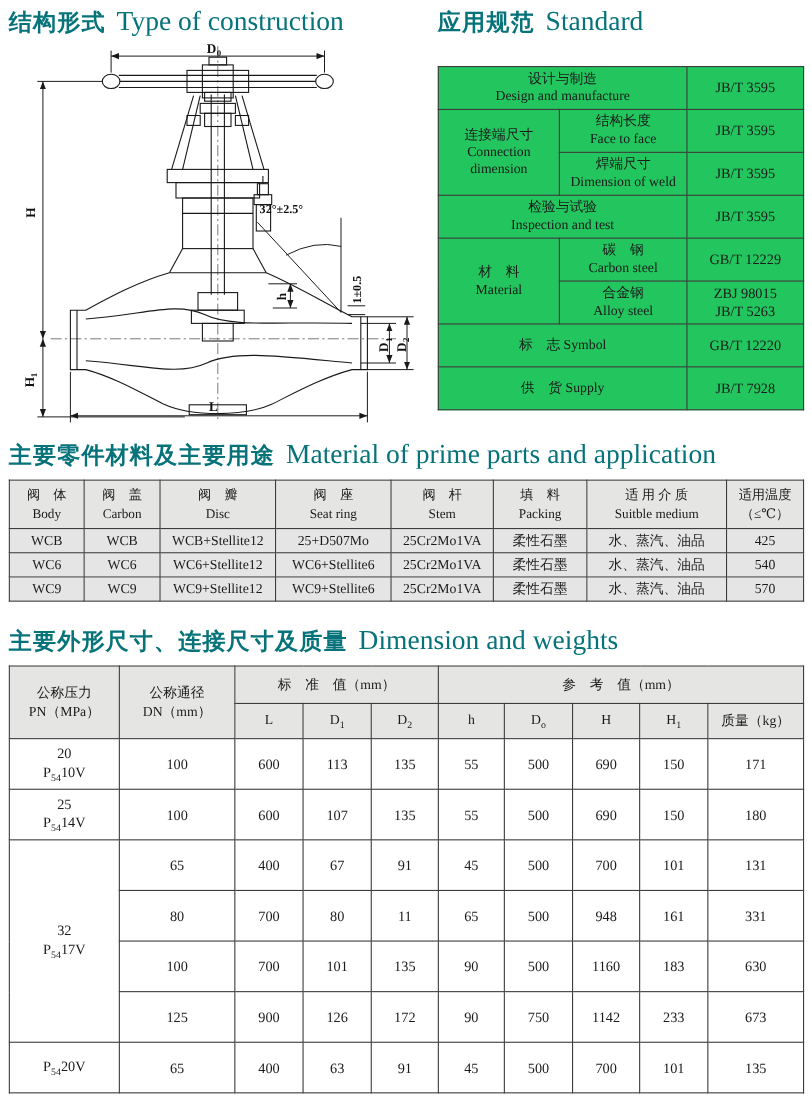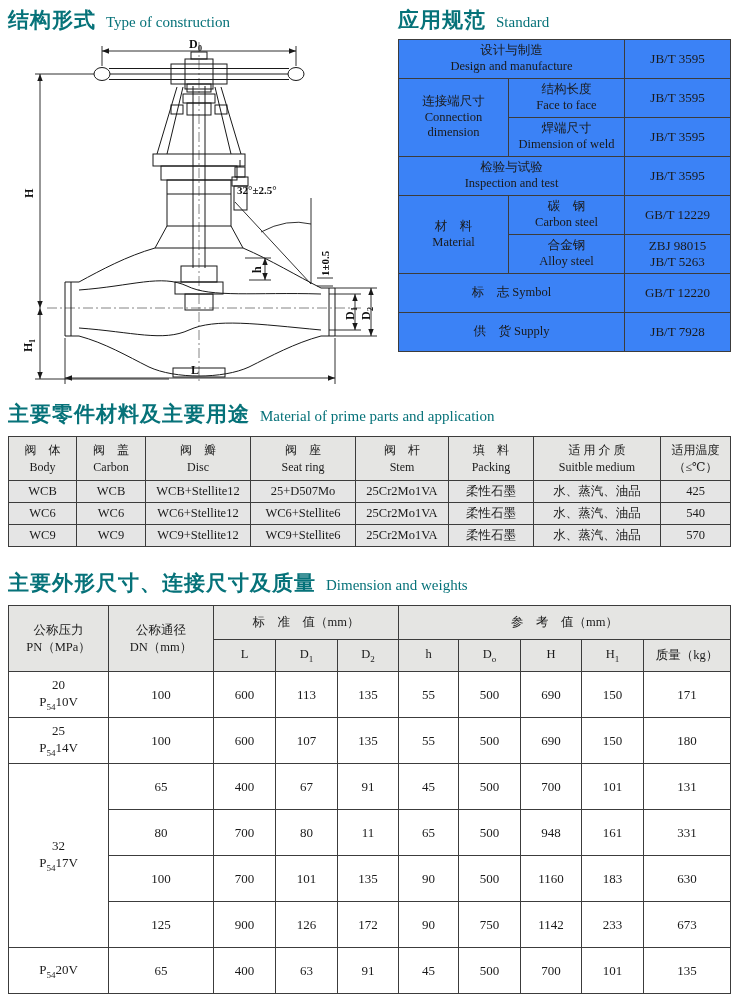--- a/index.html
+++ b/index.html
@@ -4,31 +4,31 @@
 <style>
   html,body{margin:0;padding:0;}
   body{
     width:738px;height:1005px;overflow:hidden;background:#ffffff;
     font-family:"Liberation Serif","DejaVu Serif",serif;color:#1a1a1a;
   }
   .page{box-sizing:border-box;width:738px;height:1005px;padding:6px 8px 0 8px;}
   
   .sec-title{display:flex;align-items:baseline;gap:10px;margin:0;height:30px;color:#067279;}
   .sec-title .zh{font-family:"DejaVu Sans","Liberation Sans",sans-serif;font-weight:bold;font-size:21px;letter-spacing:1px;}
-  .sec-title .en{font-size:15px;font-weight:normal;}
+  .sec-title .en{font-size:25px;font-weight:normal;}
   
   .top-row{display:flex;height:382px;}
-  .left-col{width:390px;text-align:center;}
+  .left-col{width:390px;}
   .right-col{width:332px;padding-left:12px;}
   .drawing-wrap{margin-top:0;}
   
   table{border-collapse:collapse;table-layout:fixed;}
   td,th{border:1px solid #3c3c3c;text-align:center;vertical-align:middle;padding:1px 2px;box-sizing:border-box;overflow:hidden;}
   
-  .std-table{width:332px;margin-top:3px;background:#3b82f6;font-size:12.5px;line-height:1.25;}
+  .std-table{width:332px;margin-top:24px;background:#22c55e;font-size:12.5px;line-height:1.25;}
   .std-table td{height:39px;}
   .std-table .v{font-size:13px;}
   
   .mat-table{width:722px;margin-top:6px;font-size:12.5px;}
   .mat-table th{background:#e5e5e3;font-weight:normal;height:44px;line-height:1.35;font-size:12px;}
   .mat-table td{height:22px;background:#e5e5e5;font-size:12.5px;}
   
   .dim-table{width:722px;margin-top:6px;font-size:13px;padding-left:12px;}
   .dim-table th{background:#e5e5e3;font-weight:normal;font-size:12.5px;}
   .dim-table .grp{height:34px;}

